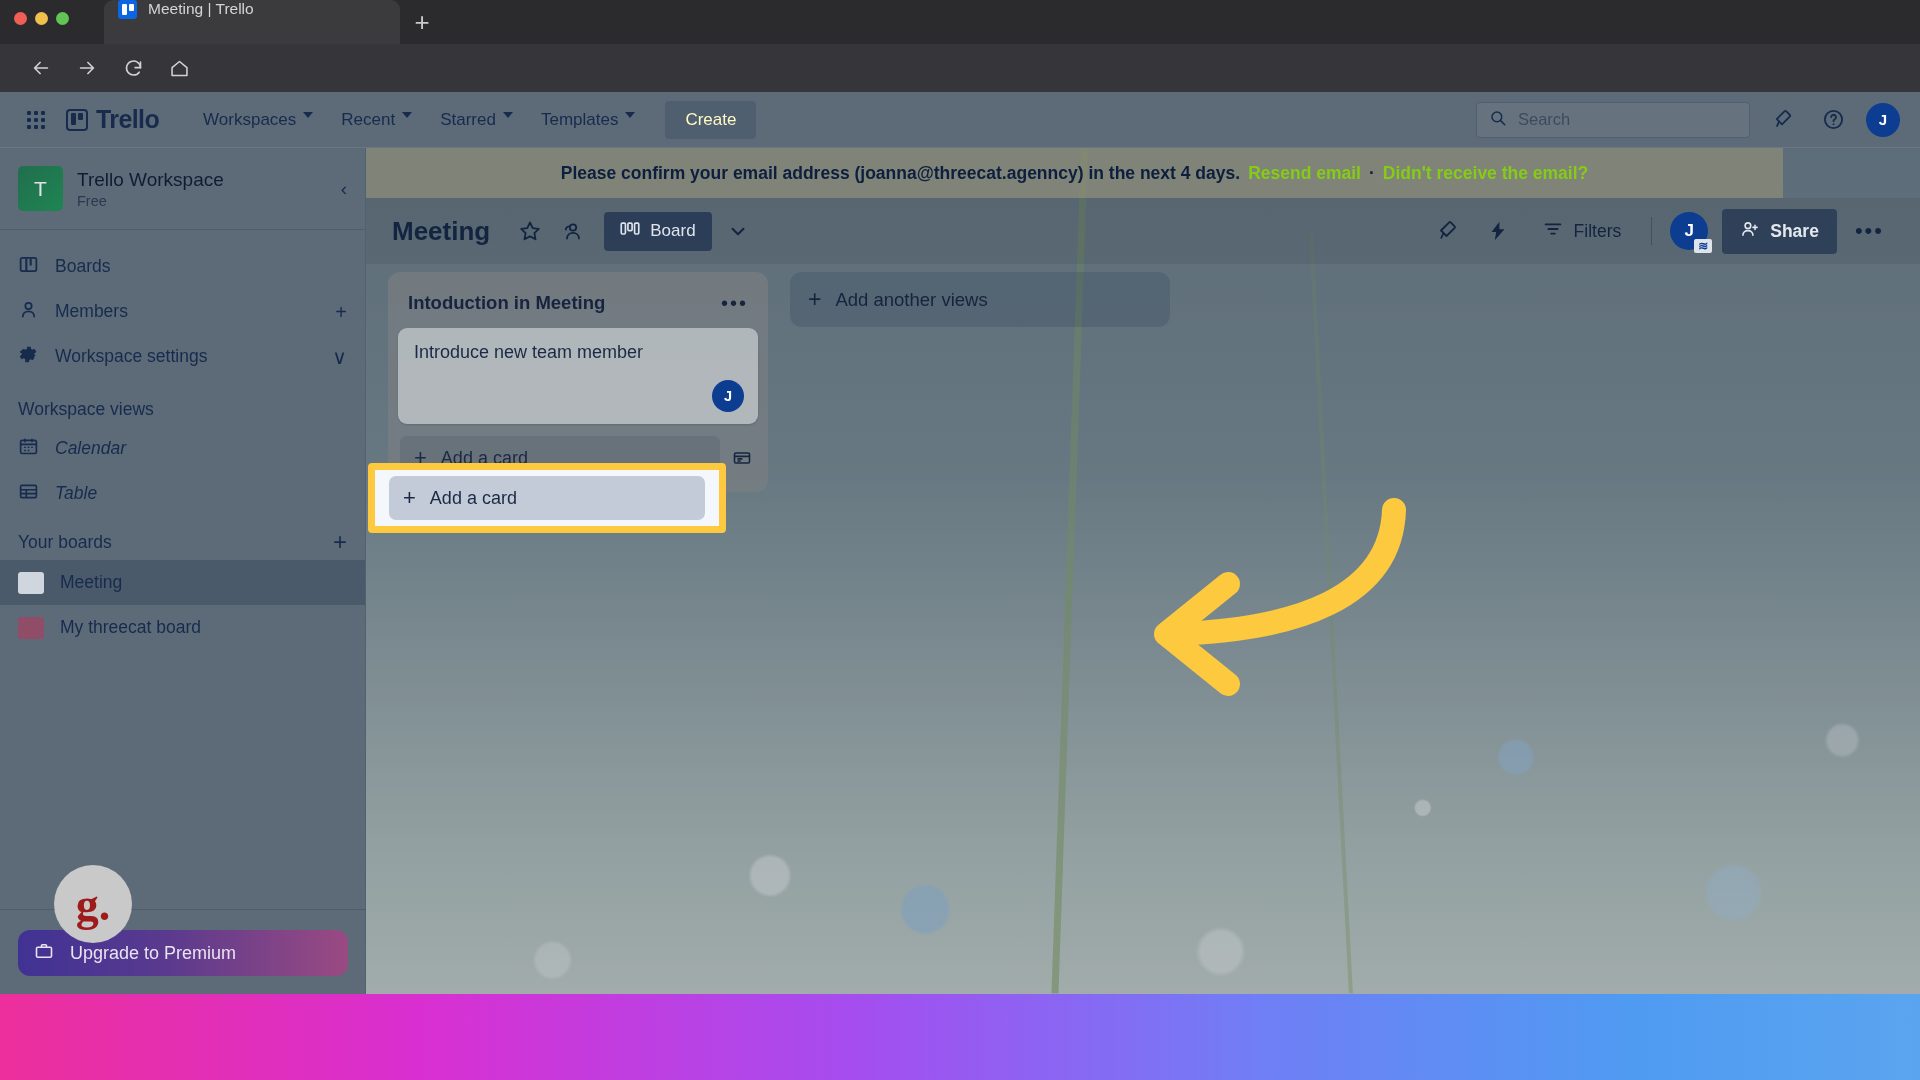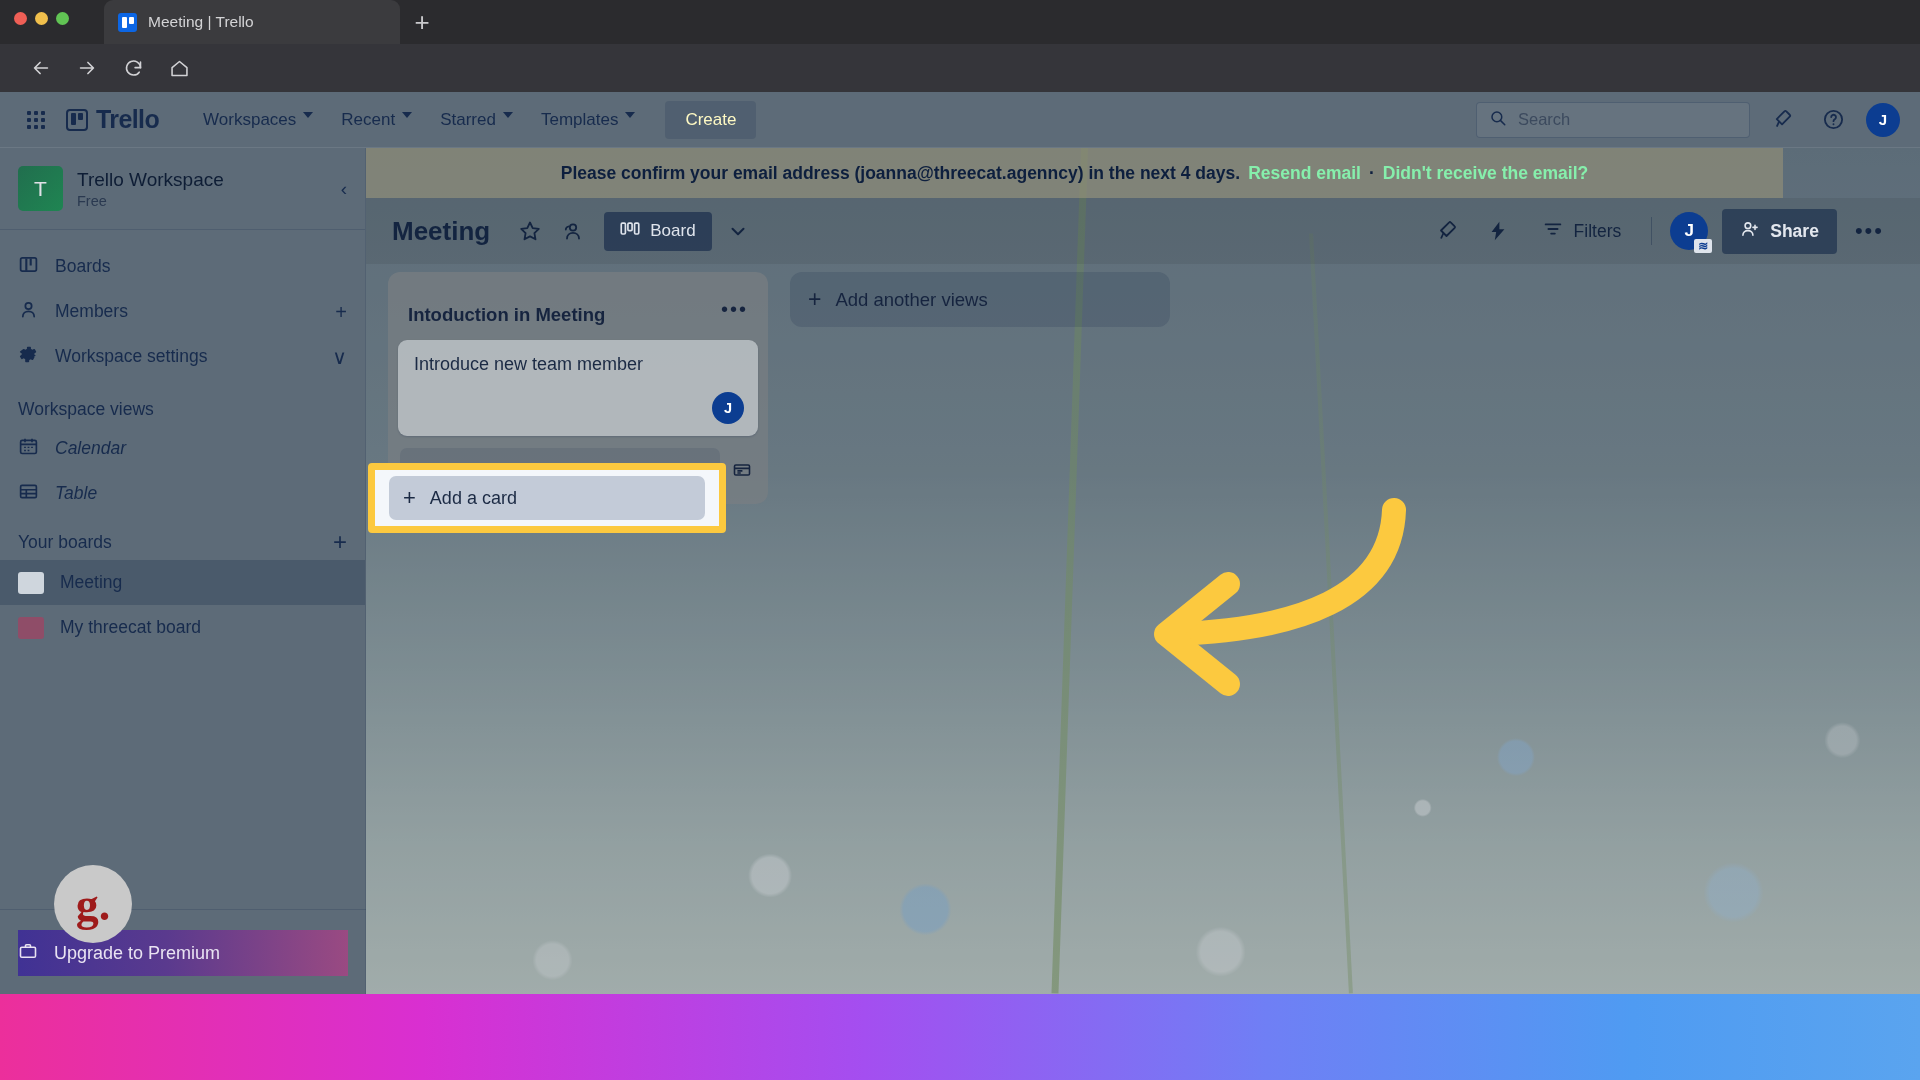--- a/index.html
+++ b/index.html
@@ -21,21 +21,21 @@
     display: flex; gap: 8px; align-items: center;
   }
   .tl { width: 13px; height: 13px; border-radius: 50%; }
   .tl.red { background: #ef5f56; }
   .tl.yellow { background: #f0bf4c; }
   .tl.green { background: #61c454; }
 
   .tab {
     position: absolute; left: 104px; top: 0; width: 296px; height: 44px;
     background: #3b3b3e; border-radius: 9px 9px 0 0;
-    display: flex; align-items: center; gap: 11px; padding: 0 14px;
+    display: flex; gap: 11px; padding: 0 14px;
   }
   .tab-favicon {
     width: 19px; height: 19px; border-radius: 3px; background: #0c66e4;
     position: relative; flex: 0 0 auto;
   }
   .tab-favicon::before {
     content: ""; position: absolute; left: 4px; top: 4px;
     width: 4.5px; height: 11px; background: #fff; border-radius: 1px;
   }
   .tab-favicon::after {
@@ -205,24 +205,24 @@
   }
   .sw-meeting { background: #cfd6dd; }
   .sw-threecat { background: #8f4d68; }
 
   .upgrade-wrap {
     position: absolute; bottom: 18px; left: 0; width: 366px;
     padding: 0 18px;
     border-top: 1px solid rgba(9,30,66,0.16); padding-top: 20px;
   }
   .upgrade-btn {
-    height: 46px; border-radius: 0;
+    height: 46px; border-radius: 12px;
     background: linear-gradient(90deg,#403294 0%,#5a3a8e 45%, #9a4a82 100%);
     color: #e9e3f2; font-size: 18px;
-    display: flex; align-items: center; gap: 16px; padding: 0 0;
+    display: flex; align-items: center; gap: 16px; padding: 0 16px;
   }
   .g-badge {
     position: absolute; left: 54px; top: -45px;
     width: 78px; height: 78px; border-radius: 50%;
     background: #c9c9c9; display: flex; align-items: center;
     justify-content: center; color: #9e1b1b;
     font-size: 46px; font-weight: bold; font-family: "Liberation Serif", serif;
   }
 
   
@@ -254,21 +254,21 @@
     transform: rotate(-3deg);
   }
   .bg-veil { position: absolute; inset: 0; background: rgba(60,75,88,0.30); }
 
   .email-banner {
     position: absolute; top: 0; left: 0; width: 1417px; height: 50px;
     background: rgba(150,145,120,0.62);
     display: flex; align-items: center; justify-content: center;
     font-size: 17.5px; font-weight: bold; color: #0d1f3e; gap: 8px;
   }
-  .email-banner a { color: #86efac; text-decoration: none; }
+  .email-banner a { color: #84cc16; text-decoration: none; }
   .email-sep { color: #0d1f3e; }
 
   .board-header {
     position: absolute; top: 50px; left: 0; width: 1554px; height: 66px;
     background: rgba(0,0,0,0.07);
     display: flex; align-items: center; padding: 0 26px;
   }
   .board-title {
     font-size: 26px; font-weight: bold; color: #132440; margin-right: 22px;
   }
@@ -312,21 +312,21 @@
     position: absolute; top: 124px; left: 22px;
     display: flex; align-items: flex-start; gap: 22px;
   }
   .list {
     width: 380px; background: rgba(120,126,130,0.72);
     border-radius: 12px; padding: 10px 10px 8px;
   }
   .list-header {
     display: flex; align-items: center; padding: 10px 10px 14px;
   }
-  .list-title { font-size: 18.5px; font-weight: bold; color: #142murd; color: #16243f; margin-top: 12px; }
+  .list-title { font-size: 18.5px; font-weight: bold; color: #142murd; color: #16243f; }
   .list-more { margin-left: auto; color: #16243f; font-size: 20px; letter-spacing: 2px; line-height: 1; }
   .card {
     background: rgba(215,219,223,0.62); border-radius: 9px;
     padding: 14px 16px 12px; min-height: 96px; position: relative;
     box-shadow: 0 1px 2px rgba(9,30,66,0.18);
   }
   .card-title { font-size: 18px; color: #1b2a44; }
   .card-avatar {
     position: absolute; right: 14px; bottom: 12px;
     width: 32px; height: 32px; border-radius: 50%; background: #0c3d91;

